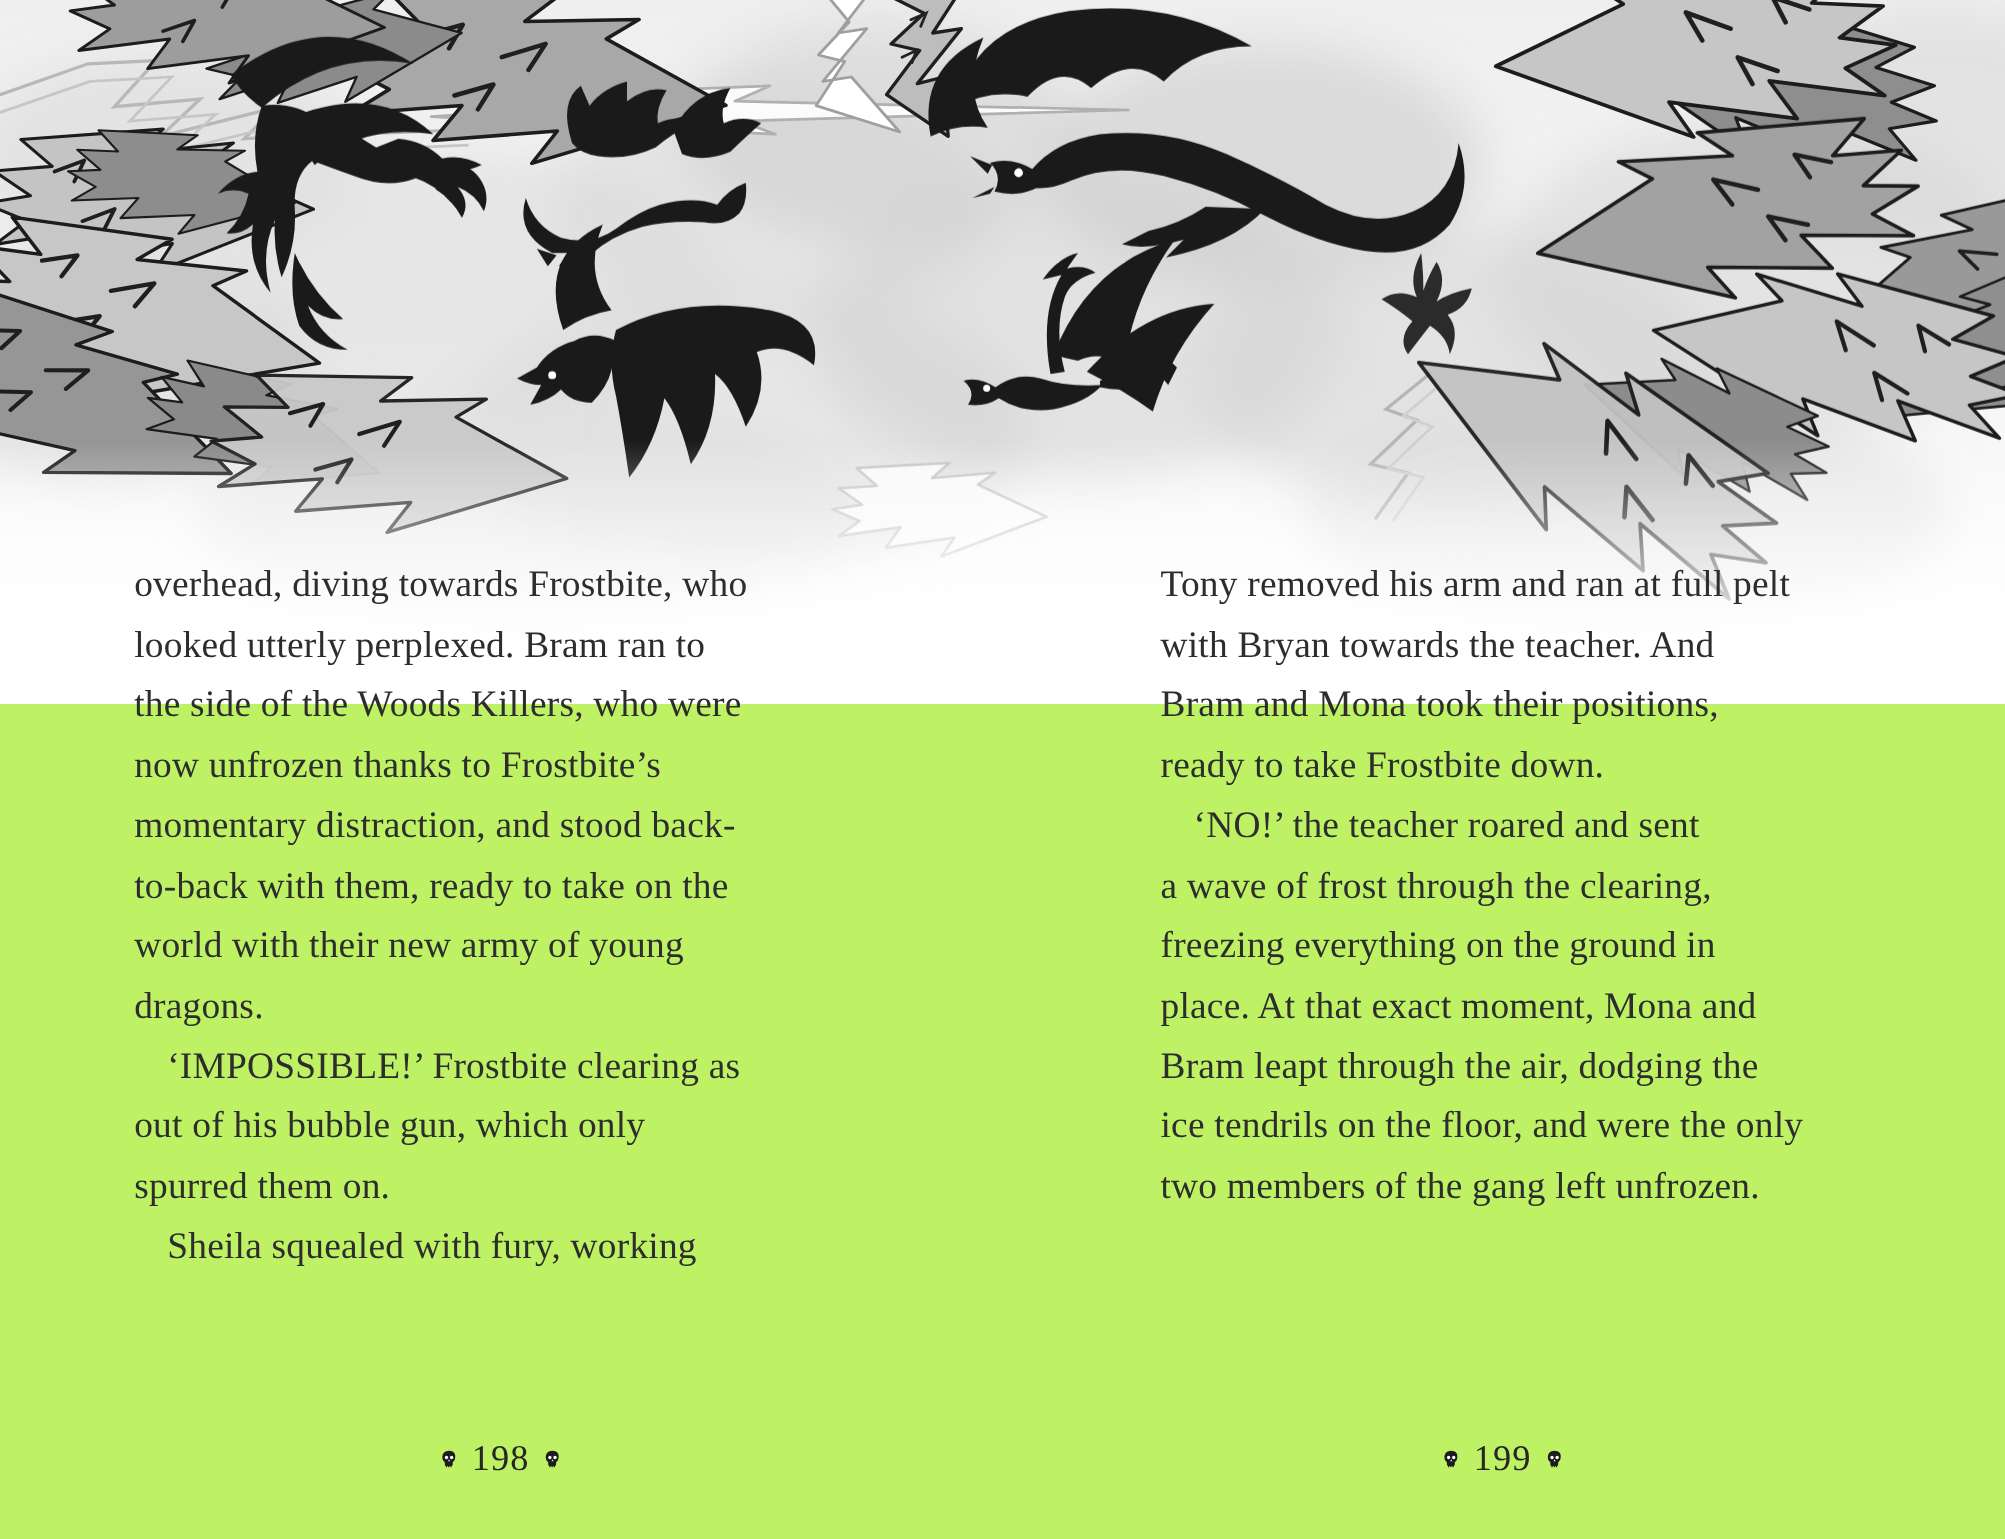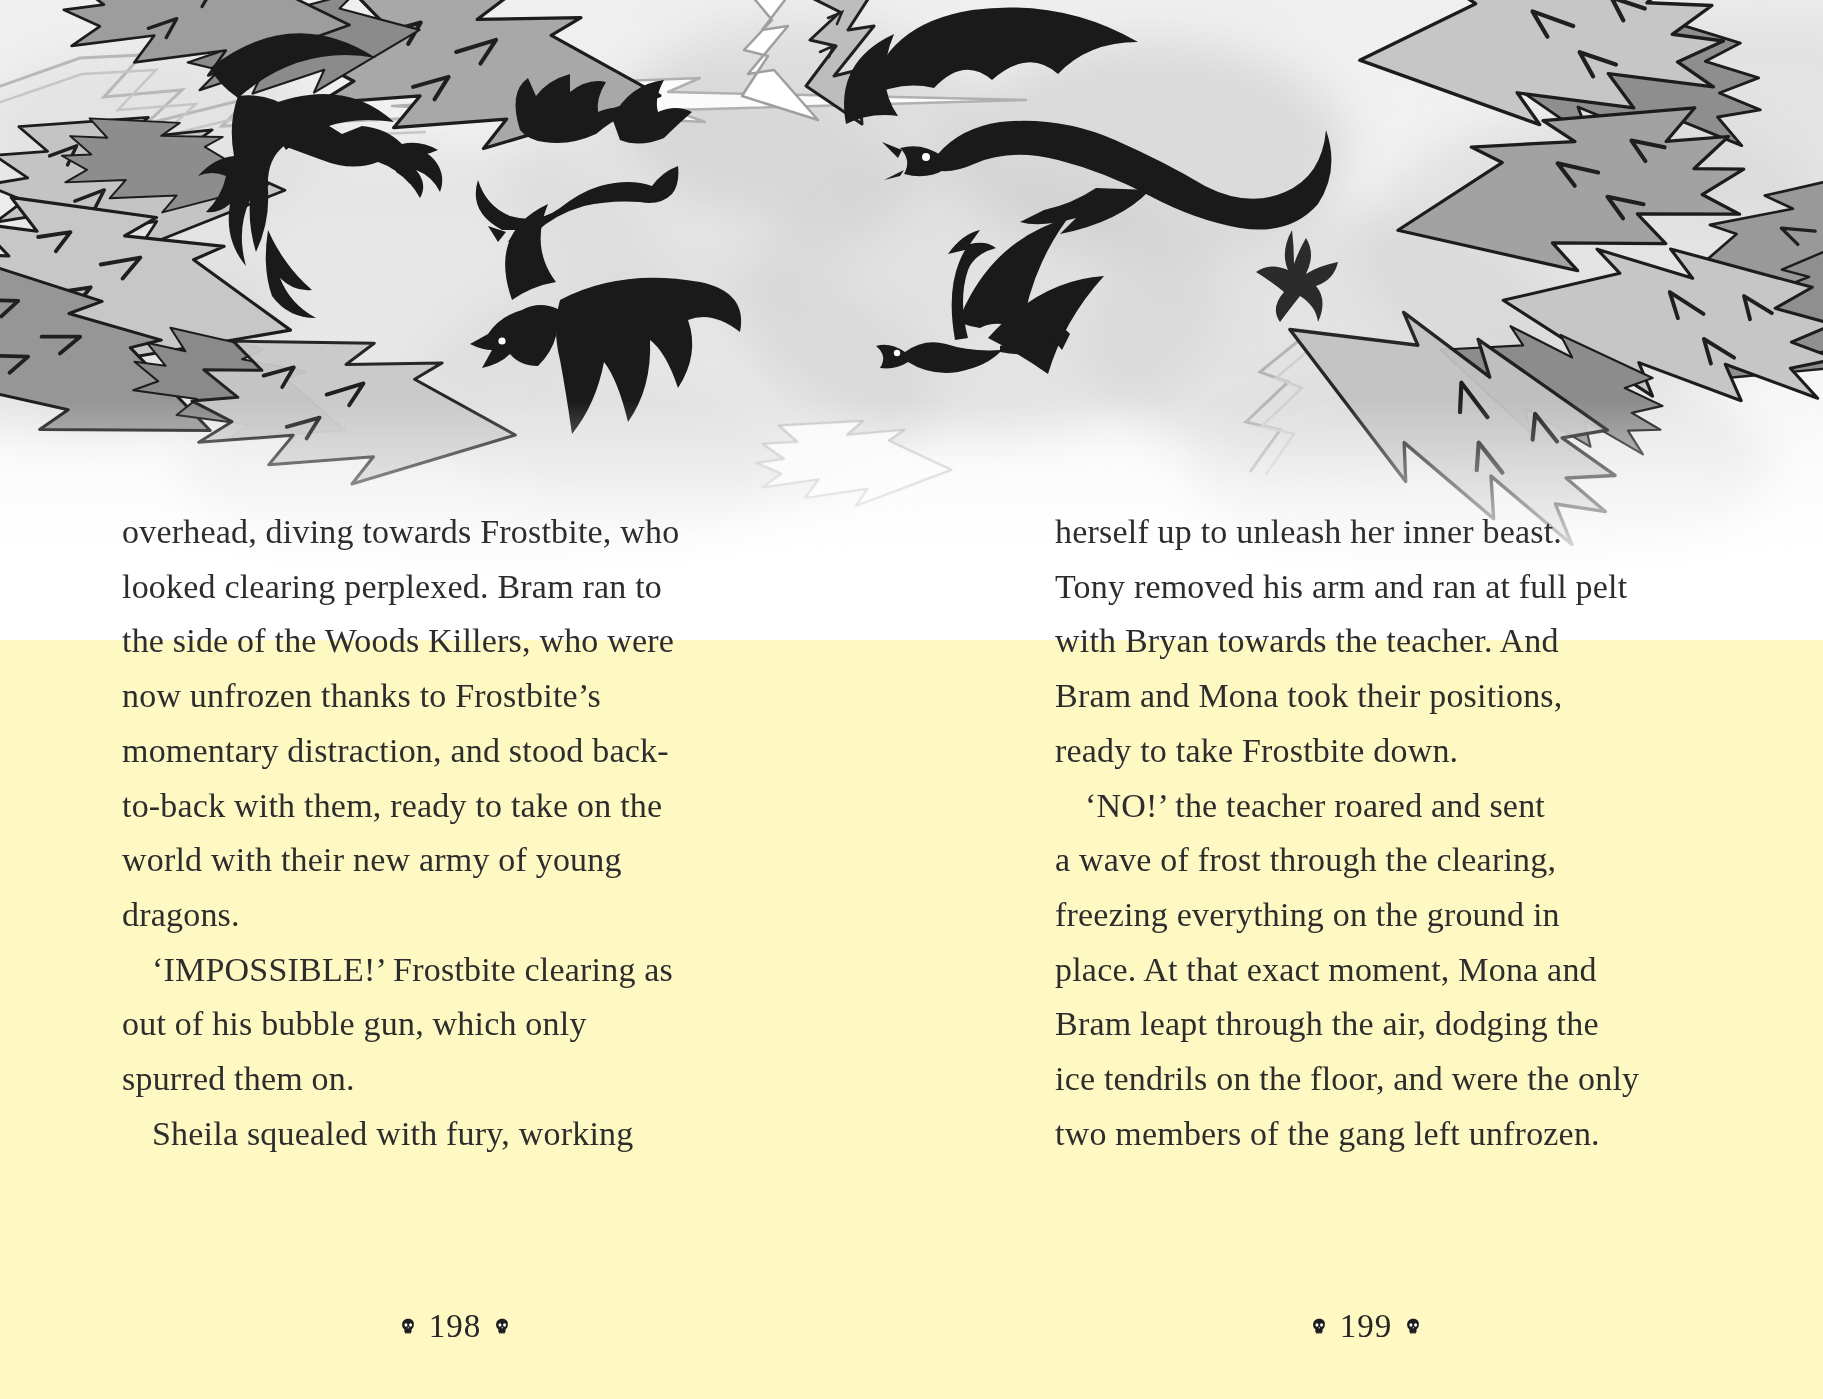--- a/index.html
+++ b/index.html
@@ -1,16 +1,16 @@
 <!DOCTYPE html>
 <html><head>
 <meta charset="utf-8">
 <style>
   html,body{margin:0;padding:0;background:#ffffff;}
-  .spread{position:relative;width:1823px;height:1399px;background:#fef9c3;overflow:hidden;
+  .spread{position:relative;width:1823px;height:1399px;background:#bef264;overflow:hidden;
           font-family:"Liberation Serif","DejaVu Serif",serif;color:#2d2d2d;}
   .illustration{position:absolute;top:0;left:0;}
   .textcol{position:absolute;top:505px;}
   .textcol p{margin:0;font-size:34px;line-height:54.7px;white-space:nowrap;letter-spacing:.2px;}
   .textcol p.indent{padding-left:30px;}
   .col-left{left:122px;width:580px;}
   .col-right{left:1055px;width:640px;}
   .footer{position:absolute;top:1306px;display:flex;align-items:center;gap:13px;
           transform:translateX(-50%);}
   .footer .pgnum{font-size:33px;line-height:40px;letter-spacing:1px;color:#262626;}
@@ -193,35 +193,34 @@
       <g fill="#2b2b2b">
         <path d="M1292,230 Q1280,252 1288,270 Q1270,262 1256,272 Q1272,282 1284,292 Q1270,308 1280,322 Q1292,306 1300,296 Q1316,306 1318,322 Q1328,300 1316,286 Q1334,280 1338,262 Q1318,266 1306,274 Q1316,254 1306,238 Q1298,252 1294,264 Q1294,246 1292,230 Z"></path>
       </g>
     </g>
 
     <rect x="0" y="400" width="1823" height="240" fill="url(#fade)"></rect>
   </svg>
 
   <main class="textcol col-left">
     <p>overhead, diving towards Frostbite, who</p>
-    <p>looked clearing perplexed. Bram ran to</p>
+    <p>looked utterly perplexed. Bram ran to</p>
     <p>the side of the Woods Killers, who were</p>
     <p>now unfrozen thanks to Frostbite’s</p>
     <p>momentary distraction, and stood back-</p>
     <p>to-back with them, ready to take on the</p>
     <p>world with their new army of young</p>
     <p>dragons.</p>
     <p class="indent">‘IMPOSSIBLE!’ Frostbite clearing as</p>
     <p>out of his bubble gun, which only</p>
     <p>spurred them on.</p>
     <p class="indent">Sheila squealed with fury, working</p>
   </main>
 
   <main class="textcol col-right">
-    <p>herself up to unleash her inner beast.</p>
     <p>Tony removed his arm and ran at full pelt</p>
     <p>with Bryan towards the teacher. And</p>
     <p>Bram and Mona took their positions,</p>
     <p>ready to take Frostbite down.</p>
     <p class="indent">‘NO!’ the teacher roared and sent</p>
     <p>a wave of frost through the clearing,</p>
     <p>freezing everything on the ground in</p>
     <p>place. At that exact moment, Mona and</p>
     <p>Bram leapt through the air, dodging the</p>
     <p>ice tendrils on the floor, and were the only</p>

